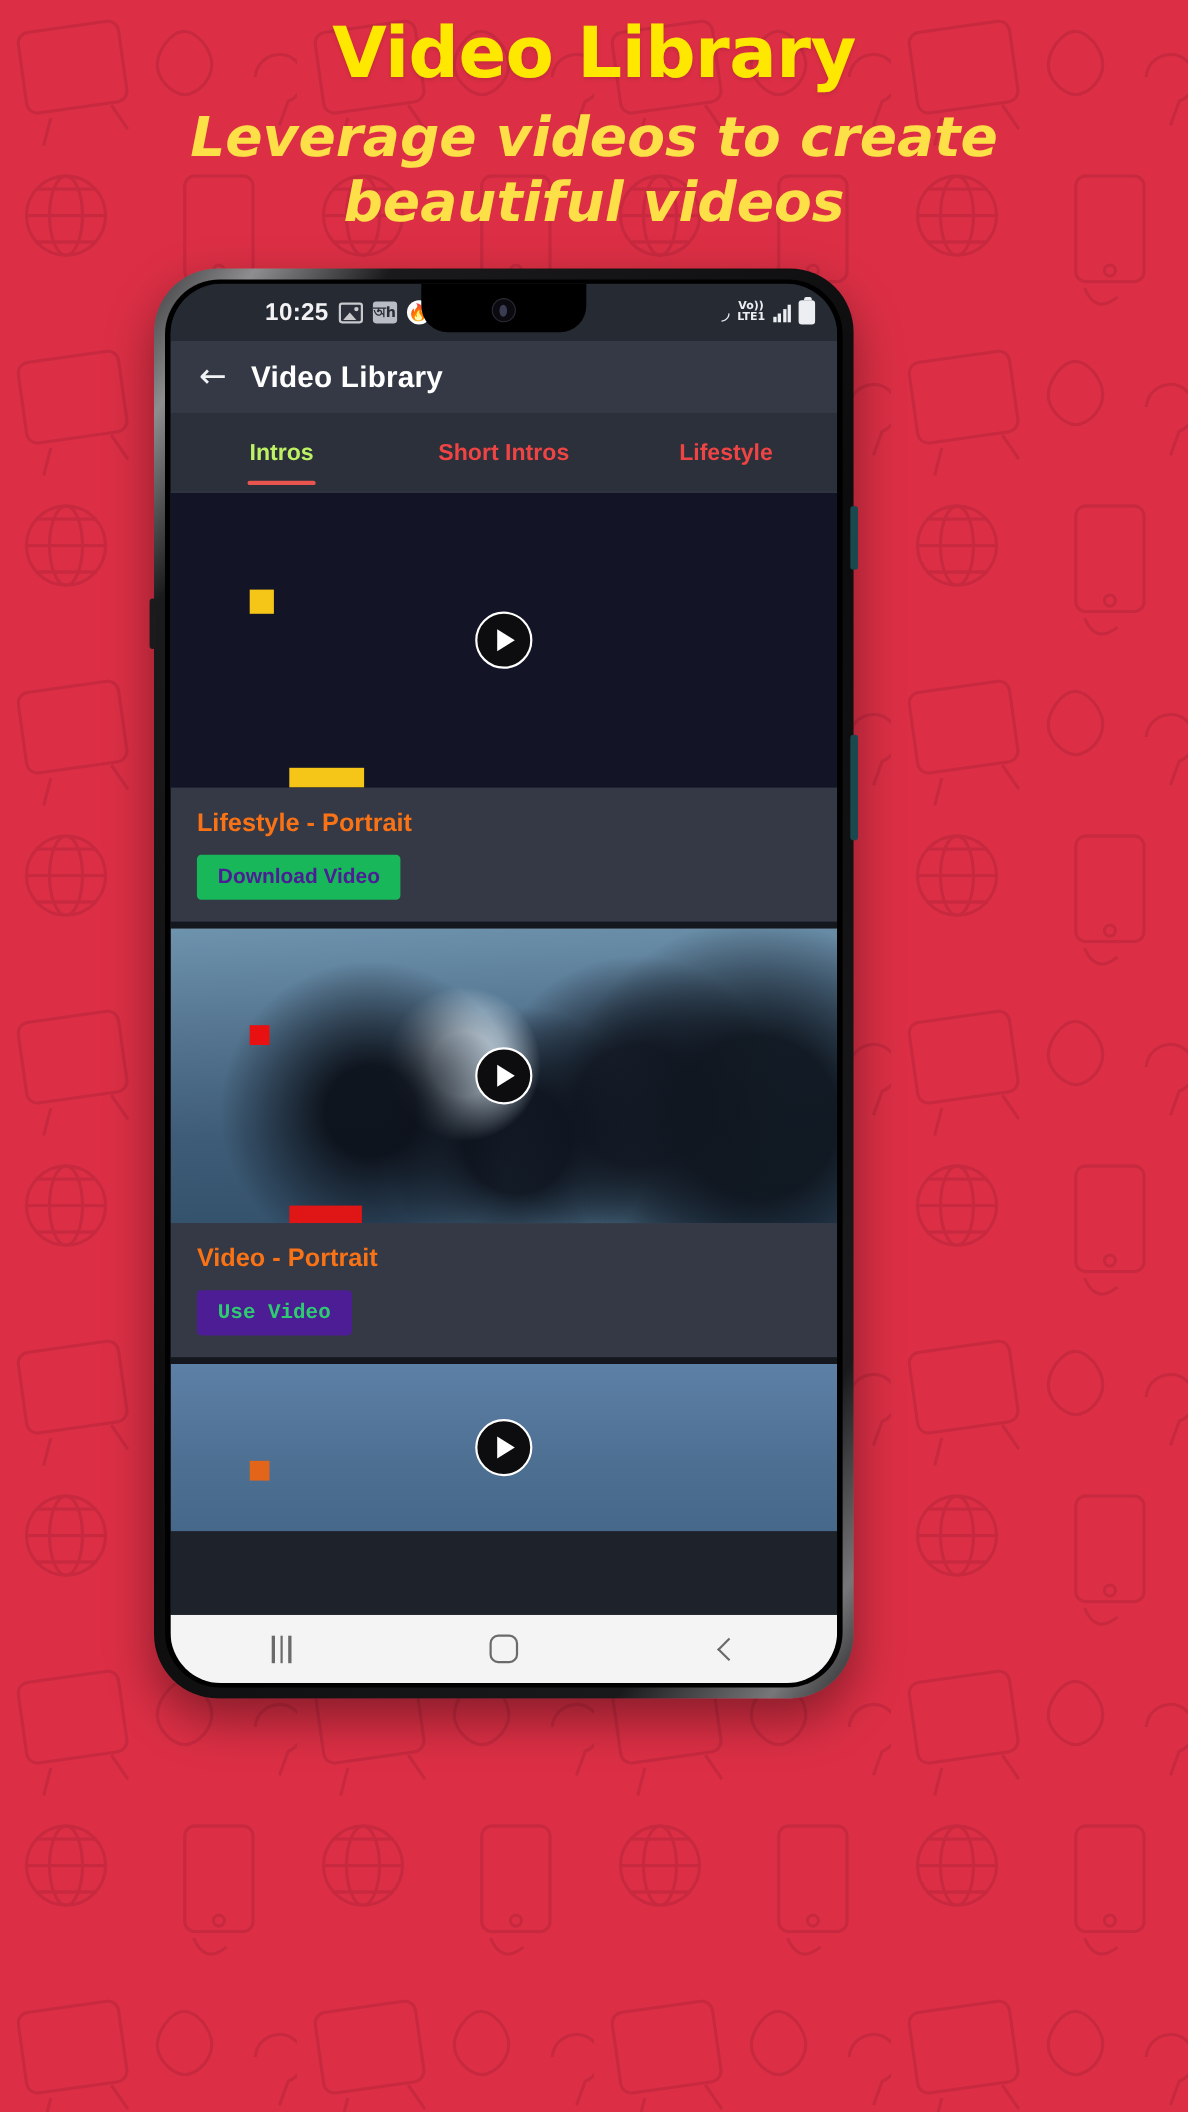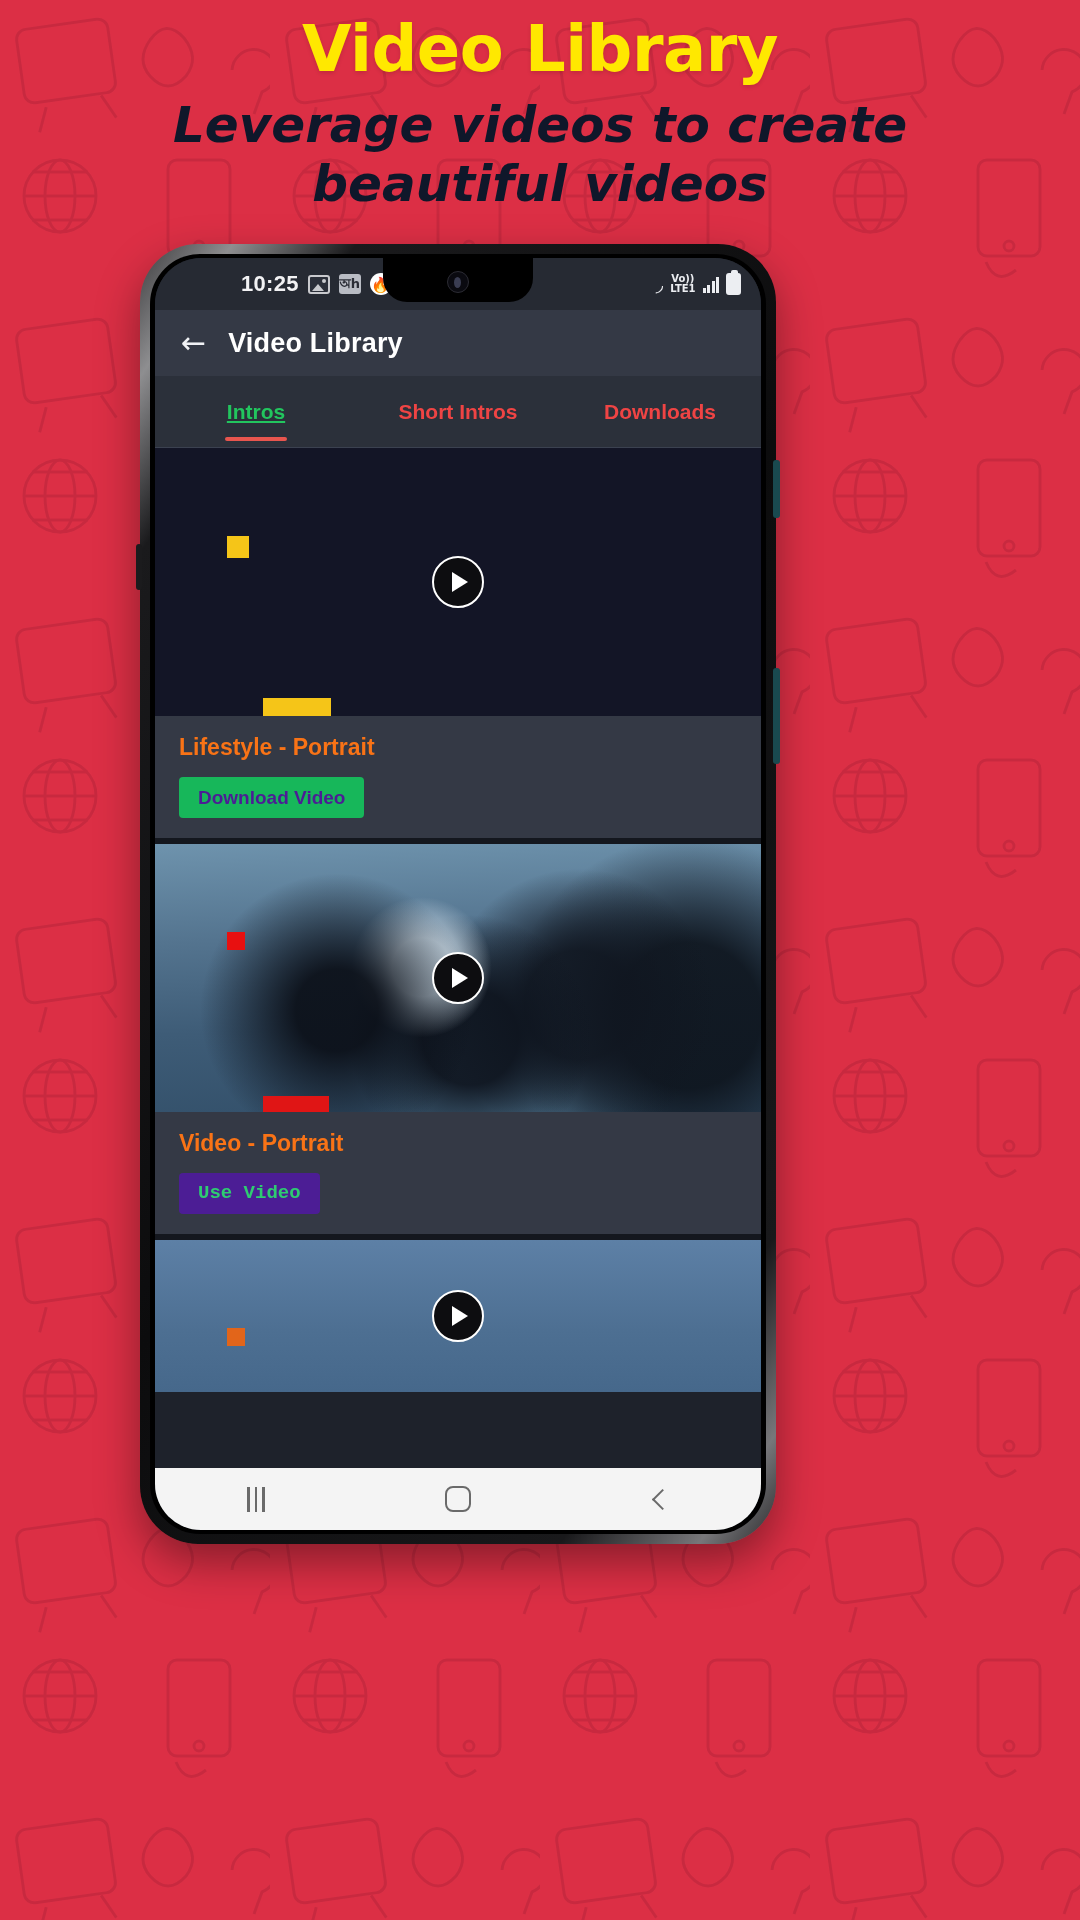--- a/index.html
+++ b/index.html
@@ -29,21 +29,21 @@
   }
   .title-main{
     font-size:64px; font-weight:bold; color:#FFE800;
     letter-spacing:-0.5px; line-height:1.1;
     font-family:"DejaVu Sans", sans-serif;
     text-shadow:0 2px 4px rgba(0,0,0,.12);
   }
   .title-sub{
     margin-top:12px;
     font-size:50px; font-weight:bold; font-style:italic;
-    color:#0f172a; line-height:1.18;
+    color:#fde047; line-height:1.18;
     font-family:"DejaVu Sans", sans-serif;
     padding:0 130px;
   }
 
   
   .phone{
     position:absolute;
     left:140px; top:244px;
     width:636px; height:1300px;
     border-radius:58px;
@@ -171,21 +171,21 @@
     flex:0 0 72px; background:#2b303a;
     display:flex; align-items:stretch;
     border-bottom:1px solid #3b4150;
   }
   .tab{
     flex:1; display:flex; flex-direction:column;
     align-items:center; justify-content:center;
     position:relative;
   }
   .tab span{ font-size:21px; font-weight:600; color:#ef4444; }
-  .tab.active span{ color:#22c55e;text-decoration:underline; }
+  .tab.active span{ color:#bef264; }
   .tab .ink{
     position:absolute; bottom:6px; left:50%; transform:translateX(-50%);
     height:4px; width:62px; background:#E8554E; border-radius:2px;
     display:none;
   }
   .tab.active .ink{ display:block; }
 
   
   .content{
     flex:1 1 auto; background:#1e222b; overflow:hidden;
@@ -342,21 +342,21 @@
       <div class="tabs">
         <div class="tab active">
           <span>Intros</span>
           <div class="ink"></div>
         </div>
         <div class="tab">
           <span>Short Intros</span>
 
         </div>
         <div class="tab">
-          <span>Downloads</span>
+          <span>Lifestyle</span>
 
         </div>
       </div>
 
       <div class="content">
 
         <div class="card">
           <div class="thumb thumb-1">
             <div class="swatch sw-yellow"></div>
             <div class="swatch sw-yellow-bar"></div>

